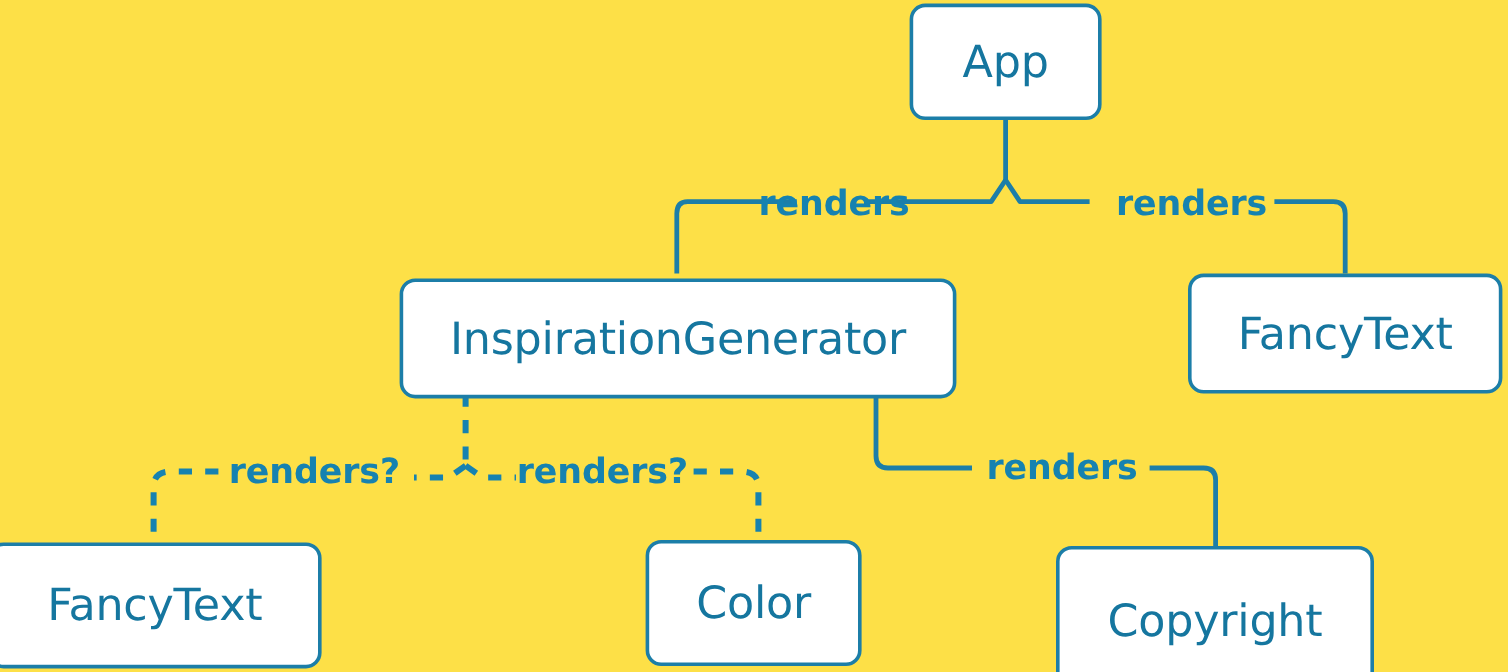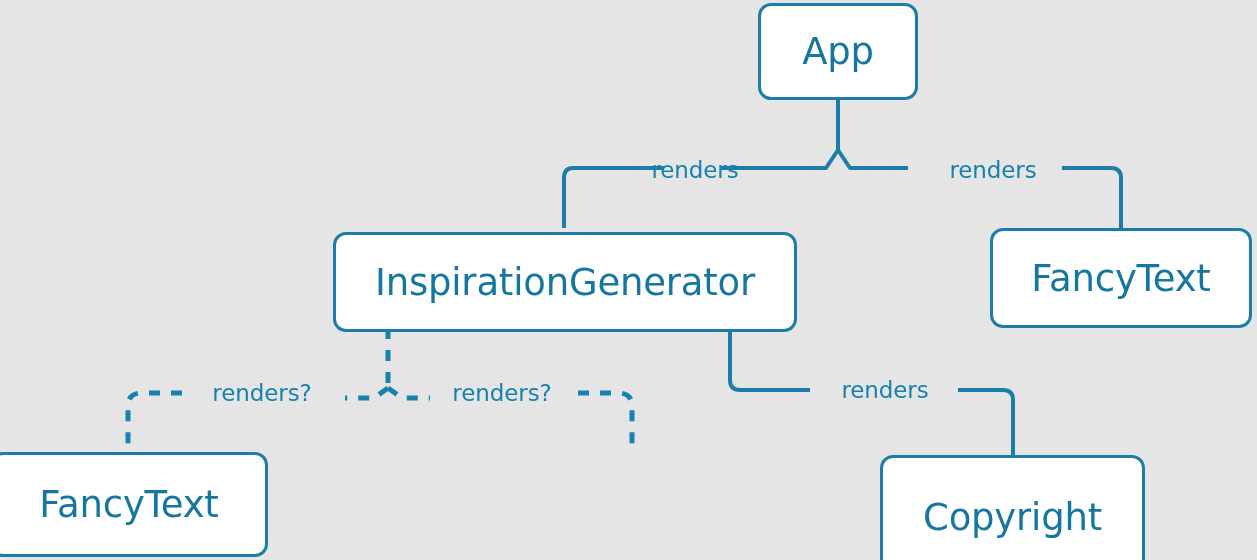--- a/index.html
+++ b/index.html
@@ -9,21 +9,21 @@
   body {
     width: 1257px;
     height: 560px;
     overflow: hidden;
     font-family: "DejaVu Sans", "Liberation Sans", sans-serif;
   }
   #canvas {
     position: relative;
     width: 1257px;
     height: 560px;
-    background: #e5e5e5;
+    background: #fde047;
   }
   #edges {
     position: absolute;
     left: 0;
     top: 0;
     width: 1257px;
     height: 560px;
   }
   .node {
     position: absolute;
@@ -41,22 +41,22 @@
     white-space: nowrap;
     z-index: 3;
   }
   .node-label {
     display: block;
     line-height: 1;
   }
   .edge-label {
     position: absolute;
     color: #1682b0;
-    font-size: 23px;
-    font-weight: 400;
+    font-size: 29px;
+    font-weight: 700;
     letter-spacing: -0.1px;
     white-space: nowrap;
     transform: translate(-50%, -50%);
     z-index: 4;
     line-height: 1;
   }
 </style>
 </head>
 <body>
 
@@ -93,20 +93,23 @@
   </div>
 
   <div class="node" style="left:990px; top:228px; width:262px; height:100px;">
     <span class="node-label">FancyText</span>
   </div>
 
   <div class="node" style="left:-10px; top:452px; width:278px; height:105px;">
     <span class="node-label">FancyText</span>
   </div>
 
+  <div class="node" style="left:538px; top:450px; width:180px; height:105px;">
+    <span class="node-label">Color</span>
+  </div>
 
   <div class="node" style="left:880px; top:455px; width:265px; height:124px;">
     <span class="node-label">Copyright</span>
   </div>
 
   <div class="edge-label" style="left:695px; top:170px;">renders</div>
 
   <div class="edge-label" style="left:993px; top:170px;">renders</div>
 
   <div class="edge-label" style="left:262px; top:393px;">renders?</div>

